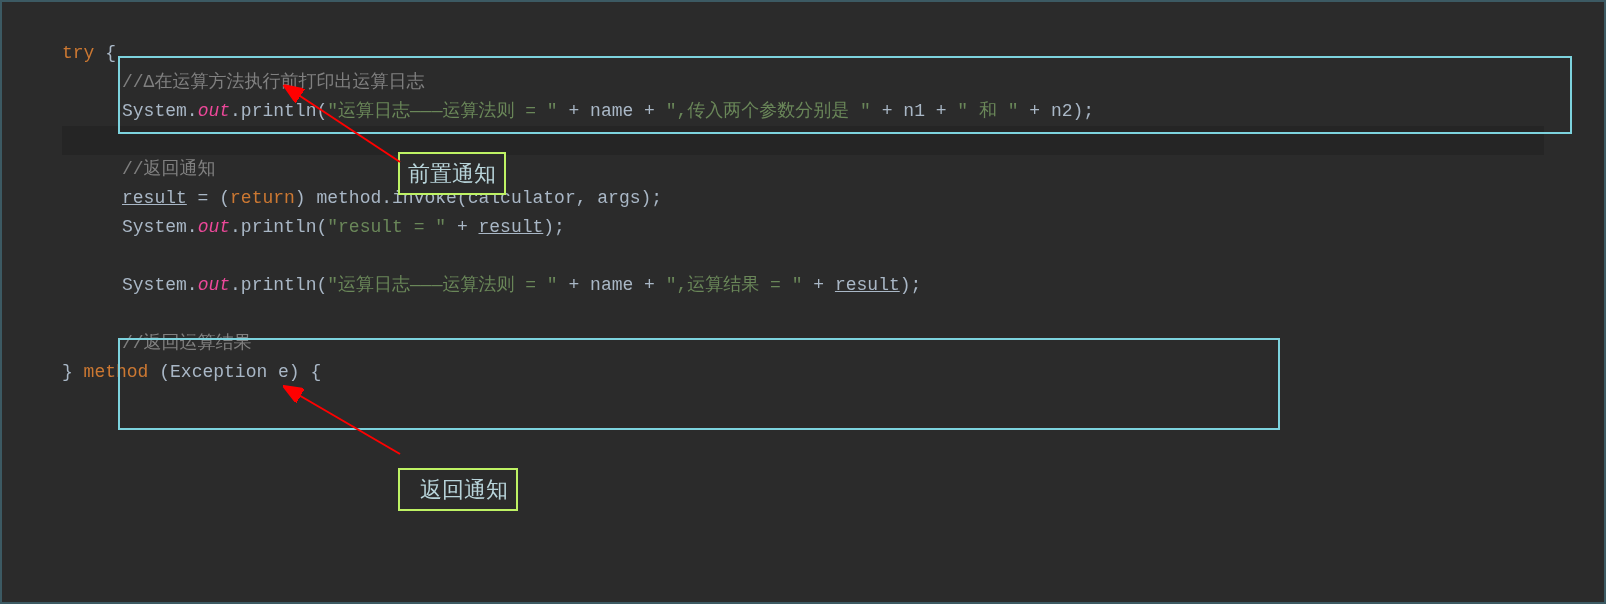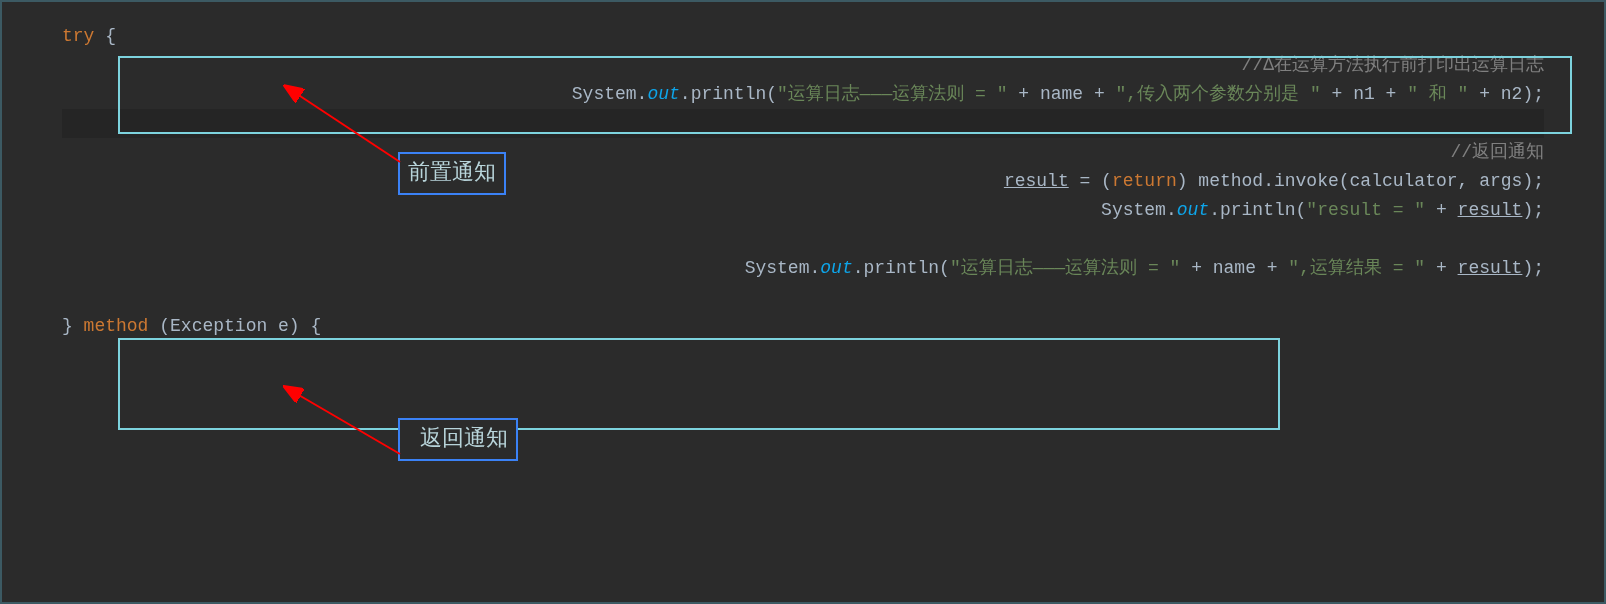--- a/index.html
+++ b/index.html
@@ -13,31 +13,31 @@
       font-size: 18px;
       line-height: 1.6;
       color: #a9b7c6;
       width: 1606px;
       height: 604px;
       overflow: hidden;
       position: relative;
       border: 2px solid #3c5a63;
     }
     .code-container {
-      padding: 20px 60px;
+      padding: 37px 60px;
       position: relative;
     }
     .line {
       white-space: pre;
       height: 29px;
     }
     .keyword { color: #cc7832; }
     .comment { color: #808080; }
     .string { color: #6a8759; }
-    .static-field { color: #0ea5e9; font-style: italic; }
+    .static-field { color: #ec4899; font-style: italic; }
     .underline { text-decoration: underline; }
     .highlight-bg { background: rgba(187, 181, 41, 0.25); }
     
     .annotation-box {
       border: 2px solid #7dd3de;
       position: absolute;
       pointer-events: none;
     }
     .box1 {
       left: 116px;
@@ -47,46 +47,46 @@
     }
     .box2 {
       left: 116px;
       top: 336px;
       width: 1162px;
       height: 92px;
     }
     
     .label-box {
       position: absolute;
-      border: 2px solid #3b82f6;
+      border: 2px solid #bef264;
       background: #2b2b2b;
       color: #b8d4da;
       font-size: 22px;
       padding: 2px 8px;
-      font-family: Liberation Mono, monospace;
+      font-family: Liberation Sans, sans-serif;
       text-align: right;
     }
     .label1 {
       left: 396px;
       top: 150px;
     }
     .label2 {
       left: 396px;
-      top: 416px;
+      top: 466px;
       padding-left: 20px;
     }
     
     .arrow {
       position: absolute;
       stroke: #ff0000;
       fill: #ff0000;
     }
     
     .indent1 { padding-left: 0px; }
-    .indent2 { padding-left: 60px; text-align: right; }
+    .indent2 { padding-left: 60px; }
     .darker-line { background: rgba(0,0,0,0.12); }
   </style>
 </head>
 <body>
 
 <div class="code-container">
   <div class="line indent1"><span class="keyword">try </span><span>{</span></div>
 
   <div class="line indent2"><span class="comment">//Δ在运算方法执行前打印出运算日志</span></div>
 
@@ -100,20 +100,21 @@
 
   <div class="line indent2"><span>System.</span><span class="static-field">out</span><span>.println(</span><span class="string">"result = "</span><span> + </span><span class="underline">result</span><span>);</span></div>
 
   <div class="line"></div>
 
 
   <div class="line indent2"><span>System.</span><span class="static-field">out</span><span>.println(</span><span class="string">"运算日志———运算法则 = "</span><span> + name + </span><span class="string">",运算结果 = "</span><span> + </span><span class="underline">result</span><span>);</span></div>
 
   <div class="line"></div>
 
+  <div class="line indent2"><span class="comment">//返回运算结果</span></div>
 
 
   <div class="line indent1"><span>} </span><span class="keyword">method </span><span>(Exception e) {</span></div>
 </div>
 
 <div class="annotation-box box1"></div>
 <div class="annotation-box box2"></div>
 
 <div class="label-box label1">前置通知</div>
 <div class="label-box label2">返回通知</div>

